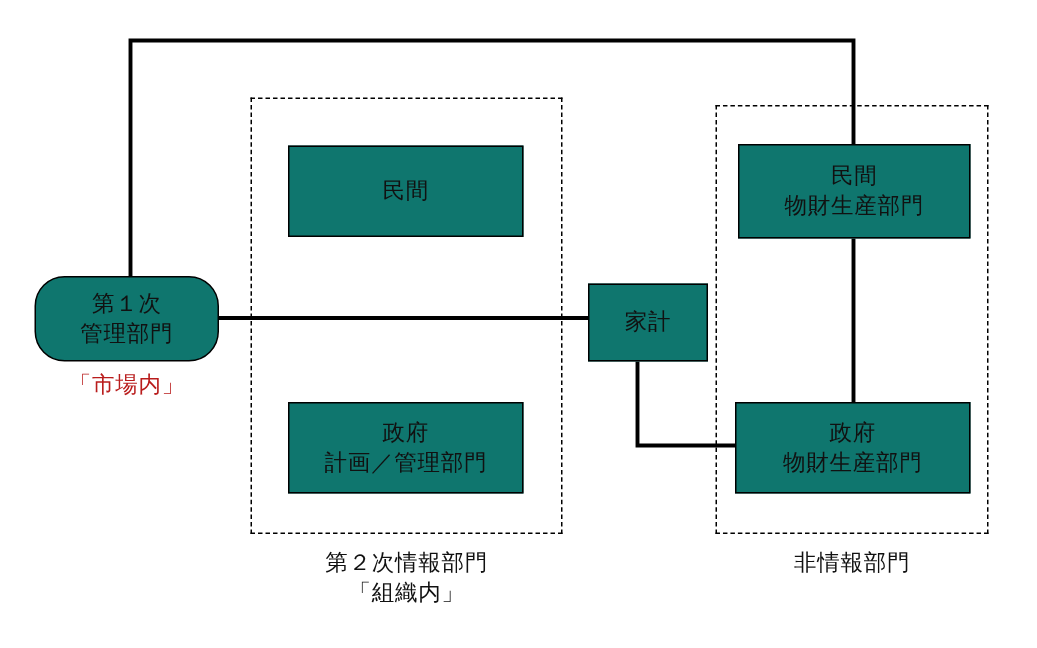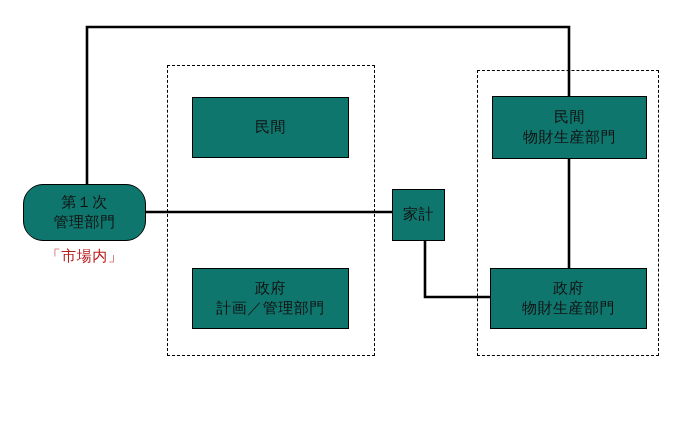--- a/index.html
+++ b/index.html
@@ -98,29 +98,36 @@
 
   <div class="node-box" style="left:192px; top:97px; width:157px; height:61px;">
     <span class="node-line">民間</span>
   </div>
 
   <div class="node-box" style="left:192px; top:268px; width:157px; height:61px;">
     <span class="node-line">政府</span>
     <span class="node-line">計画／管理部門</span>
   </div>
 
-  <div class="node-box" style="left:392px; top:189px; width:53px; height:52px;">
+  <div class="node-box" style="left:392px; top:189px; width:80px; height:52px;">
     <span class="node-line">家計</span>
   </div>
 
   <div class="node-box" style="left:492px; top:96px; width:155px; height:63px;">
     <span class="node-line">民間</span>
     <span class="node-line">物財生産部門</span>
   </div>
 
   <div class="node-box" style="left:490px; top:268px; width:157px; height:61px;">
     <span class="node-line">政府</span>
     <span class="node-line">物財生産部門</span>
   </div>
 
+  <div class="group-label" style="left:167px; top:365px; width:208px;">
+    <span class="node-line">第２次情報部門</span>
+    <span class="node-line">「組織内」</span>
+  </div>
 
+  <div class="group-label" style="left:477px; top:365px; width:182px;">
+    <span class="node-line">非情報部門</span>
+  </div>
 
 </div>
 
 </body></html>

